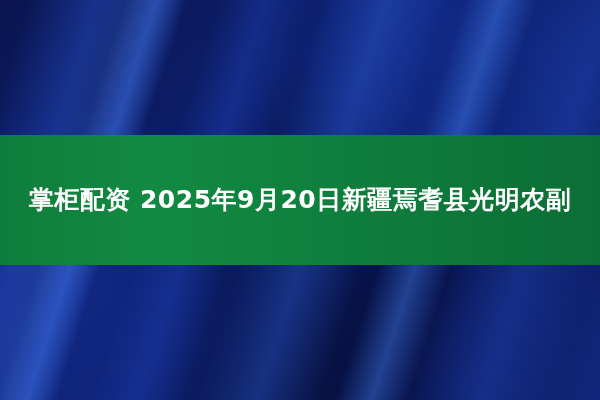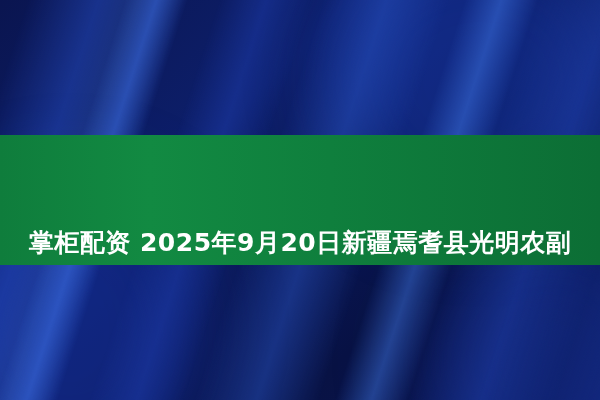--- a/index.html
+++ b/index.html
@@ -81,21 +81,21 @@
 
   
   .banner {
     position: absolute;
     left: 0;
     top: 135px;
     width: 600px;
     height: 130px;
     background: linear-gradient(90deg, #0f7d3c 0%, #128a42 25%, #0f7f3d 55%, #0c6e35 100%);
     display: flex;
-    align-items: flex-end;
+    align-items: center;
     justify-content: center;
     box-sizing: border-box;
     padding: 0 14px;
   }
   .banner-inner {
     width: 100%;
     text-align: center;
   }
   .title-line {
     color: #ffffff;

